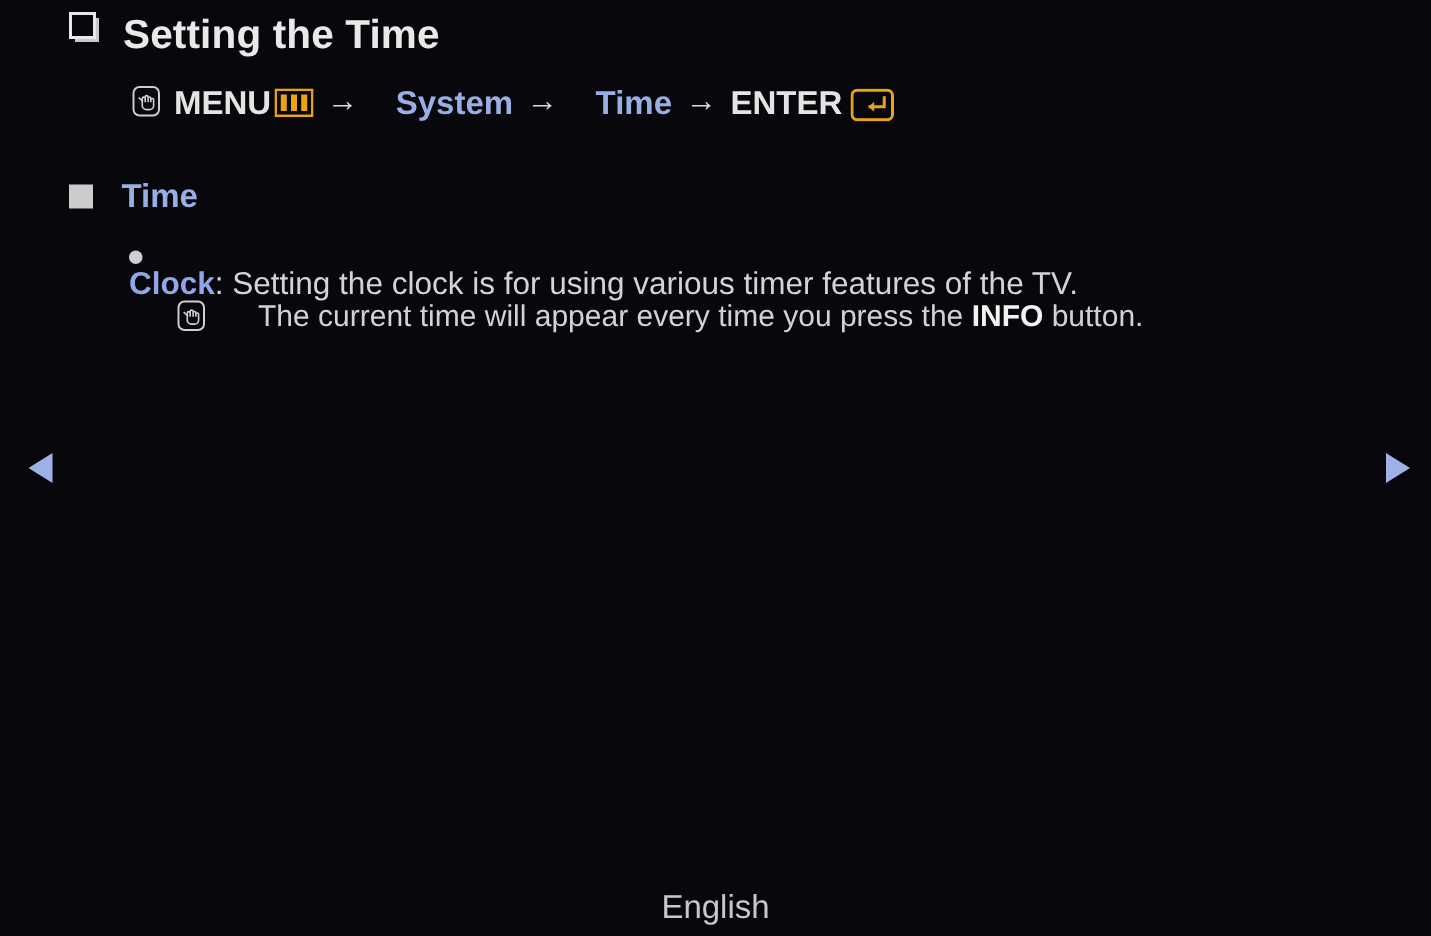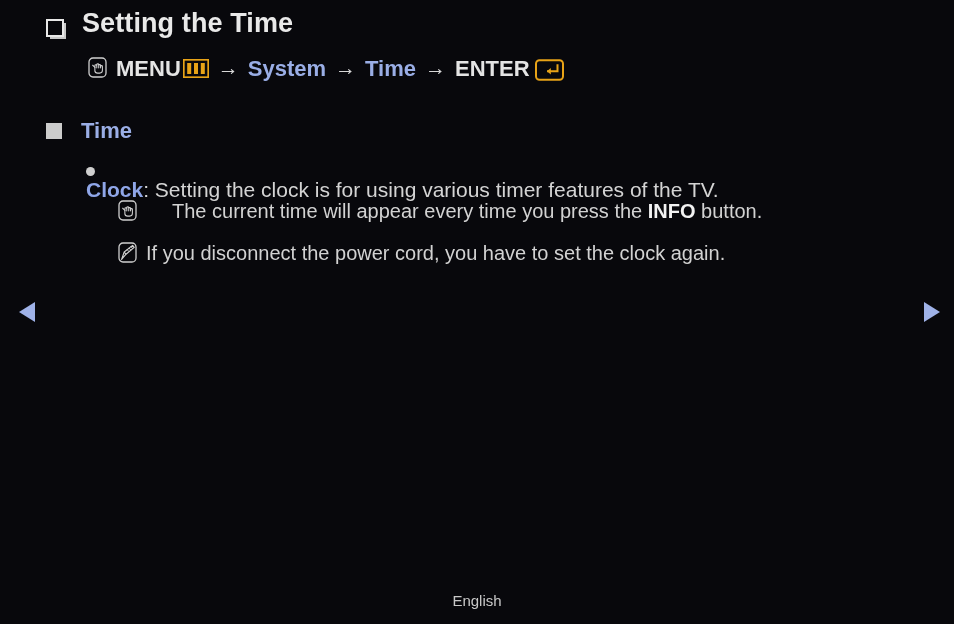--- a/index.html
+++ b/index.html
@@ -22,21 +22,21 @@
     background: #08080c;
     color: #d6d6d6;
   }
 
   
   .title-row {
     position: absolute;
     left: 46px;
     top: 8px;
     display: flex;
-    align-items: flex-end;
+    align-items: flex-start;
   }
   .title-marker {
     position: relative;
     width: 20px;
     height: 20px;
     margin-right: 16px;
     flex: 0 0 auto;
   }
   .title-marker .shadow {
     position: absolute;
@@ -67,21 +67,21 @@
   .path-row {
     position: absolute;
     left: 88px;
     top: 56px;
     display: flex;
     font-size: 22px;
     font-weight: bold;
     white-space: nowrap;
   }
   .path-row .seg { color: #e4e4e4; }
-  .path-row .seg.blue { color: #9aaee6; }
+  .path-row .seg.blue { color: #9aaee6; margin-left: 16px; }
   .path-row .arrow {
     color: #d8d8d8;
     font-weight: normal;
     margin: 0 9px;
     font-size: 21px;
   }
 
   
   .icon-hand {
     flex: 0 0 auto;
@@ -198,21 +198,21 @@
   .nav-arrow.left  { left: 12px; }
   .nav-arrow.right { left: 915px; }
 
   
   .footer-lang {
     position: absolute;
     left: 0;
     right: 0;
     top: 592px;
     text-align: center;
-    font-size: 15px;
+    font-size: 22px;
     color: #c8c8c8;
   }
 </style>
 </head>
 <body>
 
 <div id="screen">
 
   <div class="title-row">
     <span class="title-marker">
@@ -276,31 +276,20 @@
     <span class="icon-hand">
       <svg viewBox="0 0 19 21" width="19" height="21" aria-hidden="true">
         <rect x="1" y="1" width="17" height="19" rx="4" ry="4" fill="none" stroke="#cfcfcf" stroke-width="1.3"></rect>
         <path d="M7.6 14.4 L7.6 8.3 a1.05 1.05 0 0 1 2.1 0 l0 2.3 l0 -3.4 a1.05 1.05 0 0 1 2.1 0 l0 3.4 l0 -2.5 a1 1 0 0 1 2 0 l0 2.5 l0 -1.4 a1 1 0 0 1 2 0 l0 4.1 a3 3 0 0 1 -3 3 l-2.2 0 a3 3 0 0 1 -3 -2.9 z" fill="none" stroke="#d2d2d2" stroke-width="1.15" stroke-linejoin="round" transform="translate(-1.6,0) scale(0.92) translate(1.6,1.2)"></path>
         <path d="M4.4 8.0 L7.3 10.6" stroke="#d2d2d2" stroke-width="1.1" fill="none"></path>
       </svg>
     </span>
     <span class="note-text"><span>The current time will appear every time you press the </span><b>INFO</b><span> button.</span></span>
   </div>
 
-  <div class="note-row n2">
-    <span class="icon-pencil">
-      <svg viewBox="0 0 19 21" width="19" height="21" aria-hidden="true">
-        <rect x="1" y="1" width="17" height="19" rx="4" ry="4" fill="none" stroke="#cfcfcf" stroke-width="1.3"></rect>
-        <path d="M3.6 17.4 L6.2 10.0 L14.6 3.4 L16.2 5.4 L8.0 12.2 Z" fill="none" stroke="#d2d2d2" stroke-width="1.15" stroke-linejoin="round"></path>
-        <path d="M6.3 10.2 L8.0 12.3" stroke="#d2d2d2" stroke-width="1.05" fill="none"></path>
-        <path d="M9.0 7.4 L11.0 9.7 M10.9 5.9 L12.9 8.2 M12.8 4.4 L14.6 6.6" stroke="#d2d2d2" stroke-width="0.9" fill="none"></path>
-      </svg>
-    </span>
-    <span class="note-text"><span>If you disconnect the power cord, you have to set the clock again.</span><b></b><span></span></span>
-  </div>
 
   <div class="nav-arrow left">
     <svg viewBox="0 0 32 32" width="32" height="32" aria-hidden="true">
       <path d="M23 6 L23 26 L7 16 Z" fill="#9fb2e8"></path>
     </svg>
   </div>
 
   <div class="nav-arrow right">
     <svg viewBox="0 0 32 32" width="32" height="32" aria-hidden="true">
       <path d="M9 6 L9 26 L25 16 Z" fill="#9fb2e8"></path>

